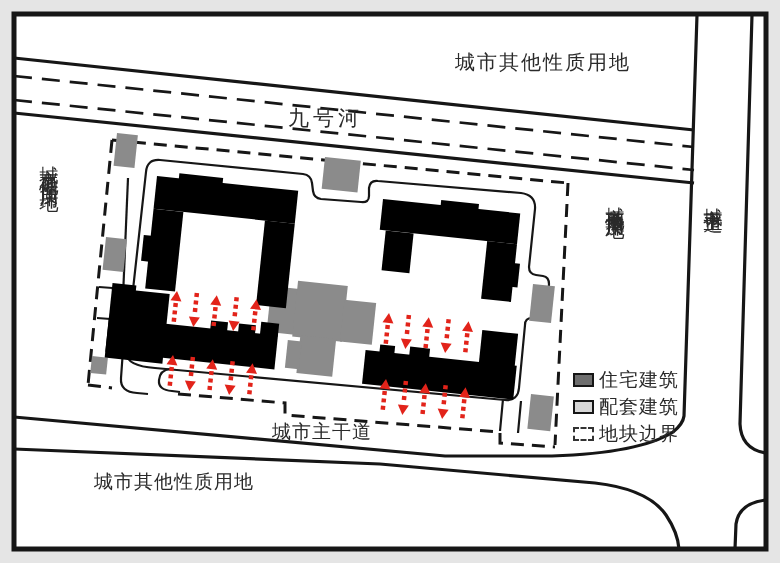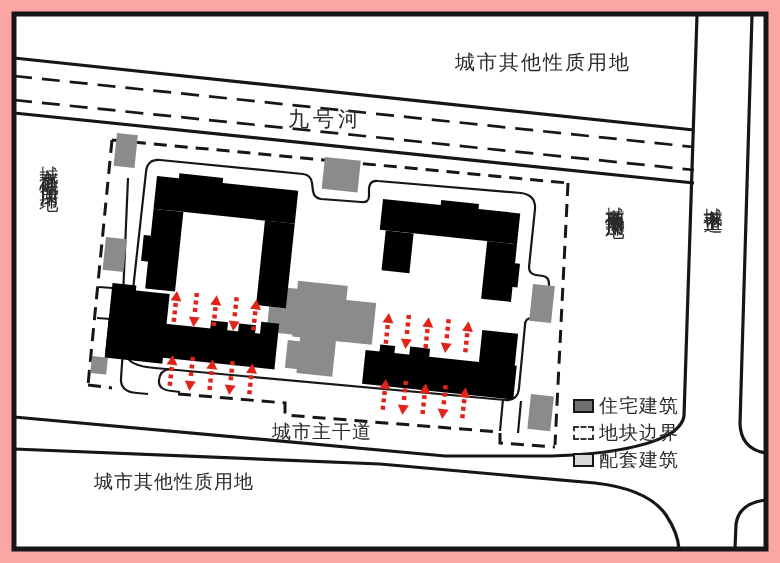--- a/index.html
+++ b/index.html
@@ -1,30 +1,30 @@
 <!DOCTYPE html>
 <html><head>
 <meta charset="utf-8">
 <style>
   html,body{margin:0;padding:0;background:#fff;}
   .stage{
-    position:relative;width:780px;height:563px;background:#fca5a5;overflow:hidden;
-    font-family:Liberation Sans, sans-serif;color:#2a2a2a;
+    position:relative;width:780px;height:563px;background:#e5e5e5;overflow:hidden;
+    font-family:Liberation Serif, serif;color:#2a2a2a;
   }
   .stage svg{position:absolute;left:0;top:0;}
   .lbl{position:absolute;white-space:nowrap;line-height:1;}
   .v{writing-mode:vertical-rl;text-orientation:upright;}
   .lbl-top{left:455px;top:52px;font-size:20px;letter-spacing:2px;}
   .lbl-river{left:288px;top:108px;font-size:21px;letter-spacing:4px;}
   .lbl-left{left:40px;top:150px;font-size:19px;letter-spacing:4px;}
   .lbl-rightarea{left:606px;top:191px;font-size:19px;letter-spacing:2px;}
   .lbl-rightroad{left:704px;top:192px;font-size:19px;letter-spacing:2px;}
   .lbl-mainroad{left:272px;top:422px;font-size:19px;letter-spacing:1px;}
   .lbl-bottom{left:94px;top:472px;font-size:19px;letter-spacing:1px;}
-  .legend{position:absolute;left:573px;top:369px;margin-top:26px;}
+  .legend{position:absolute;left:573px;top:369px;}
   .lg-row{display:flex;align-items:center;height:21px;margin-bottom:6px;font-size:19px;letter-spacing:1px;}
   .sw{display:inline-block;width:17px;height:10px;border:2px solid #161616;margin-right:5px;flex:0 0 auto;}
   .sw-boundary{border-style:dashed;border-color:#333;background:#fff;}
 </style>
 </head>
 <body>
 
 <div class="stage">
 
   <svg width="780" height="563" viewBox="0 0 780 563">
@@ -184,21 +184,21 @@
   <div class="lbl lbl-rightroad v">城市主干道</div>
   <div class="lbl lbl-mainroad">城市主干道</div>
   <div class="lbl lbl-bottom">城市其他性质用地</div>
 
   <div class="legend">
     <div class="lg-row">
       <span class="sw" style="background: rgb(110, 110, 110);"></span>
       <span>住宅建筑</span>
     </div>
     <div class="lg-row">
+      <span class="sw" style="background: rgb(215, 215, 215);"></span>
+      <span>配套建筑</span>
+    </div>
+    <div class="lg-row">
       <span class="sw sw-boundary"></span>
       <span>地块边界</span>
     </div>
-    <div class="lg-row">
-      <span class="sw" style="background: rgb(215, 215, 215);"></span>
-      <span>配套建筑</span>
-    </div>
   </div>
 </div>
 
 </body></html>

